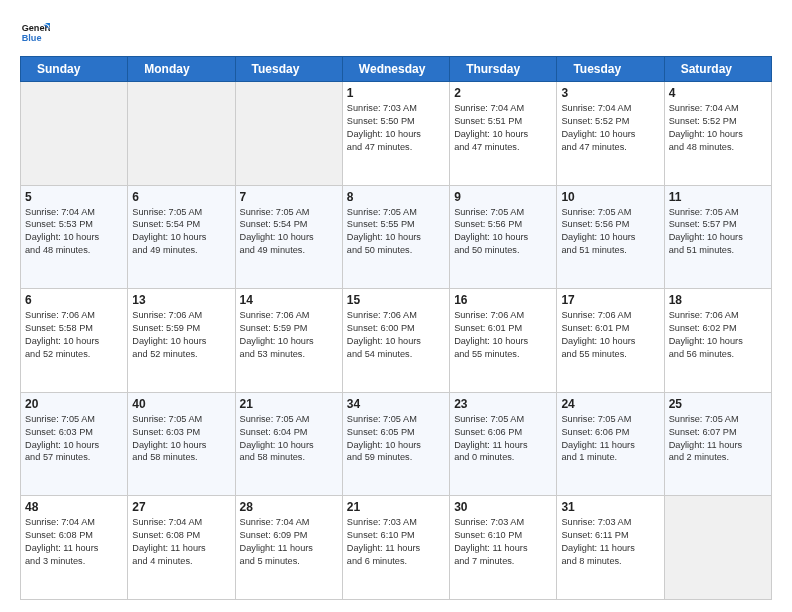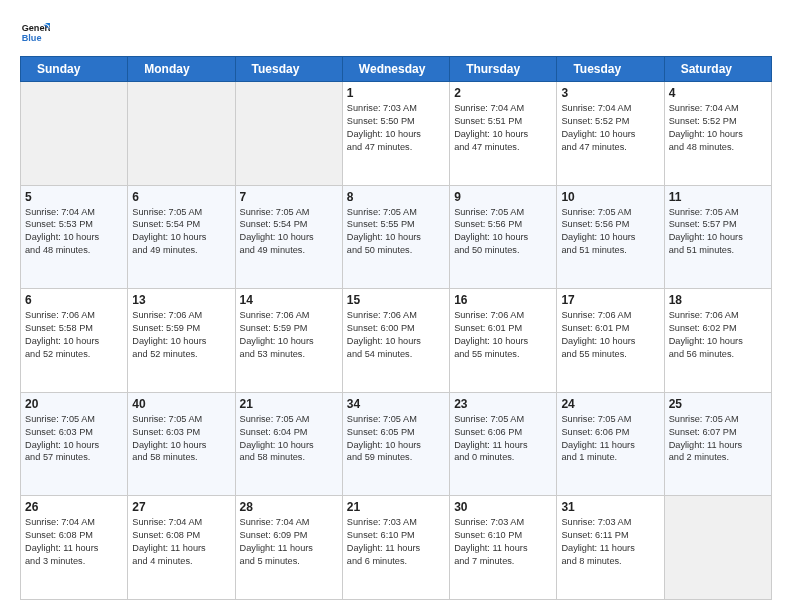--- a/index.html
+++ b/index.html
@@ -227,21 +227,21 @@
             <span class="day-number">24</span>
             <div class="cell-text">Sunrise: 7:05 AM<br>Sunset: 6:06 PM<br>Daylight: 11 hours<br>and 1 minute.</div>
           </td>
           <td>
             <span class="day-number">25</span>
             <div class="cell-text">Sunrise: 7:05 AM<br>Sunset: 6:07 PM<br>Daylight: 11 hours<br>and 2 minutes.</div>
           </td>
         </tr>
         <tr>
           <td>
-            <span class="day-number">26</span>
+            <span class="day-number">48</span>
             <div class="cell-text">Sunrise: 7:04 AM<br>Sunset: 6:08 PM<br>Daylight: 11 hours<br>and 3 minutes.</div>
           </td>
           <td>
             <span class="day-number">27</span>
             <div class="cell-text">Sunrise: 7:04 AM<br>Sunset: 6:08 PM<br>Daylight: 11 hours<br>and 4 minutes.</div>
           </td>
           <td>
             <span class="day-number">28</span>
             <div class="cell-text">Sunrise: 7:04 AM<br>Sunset: 6:09 PM<br>Daylight: 11 hours<br>and 5 minutes.</div>
           </td>

